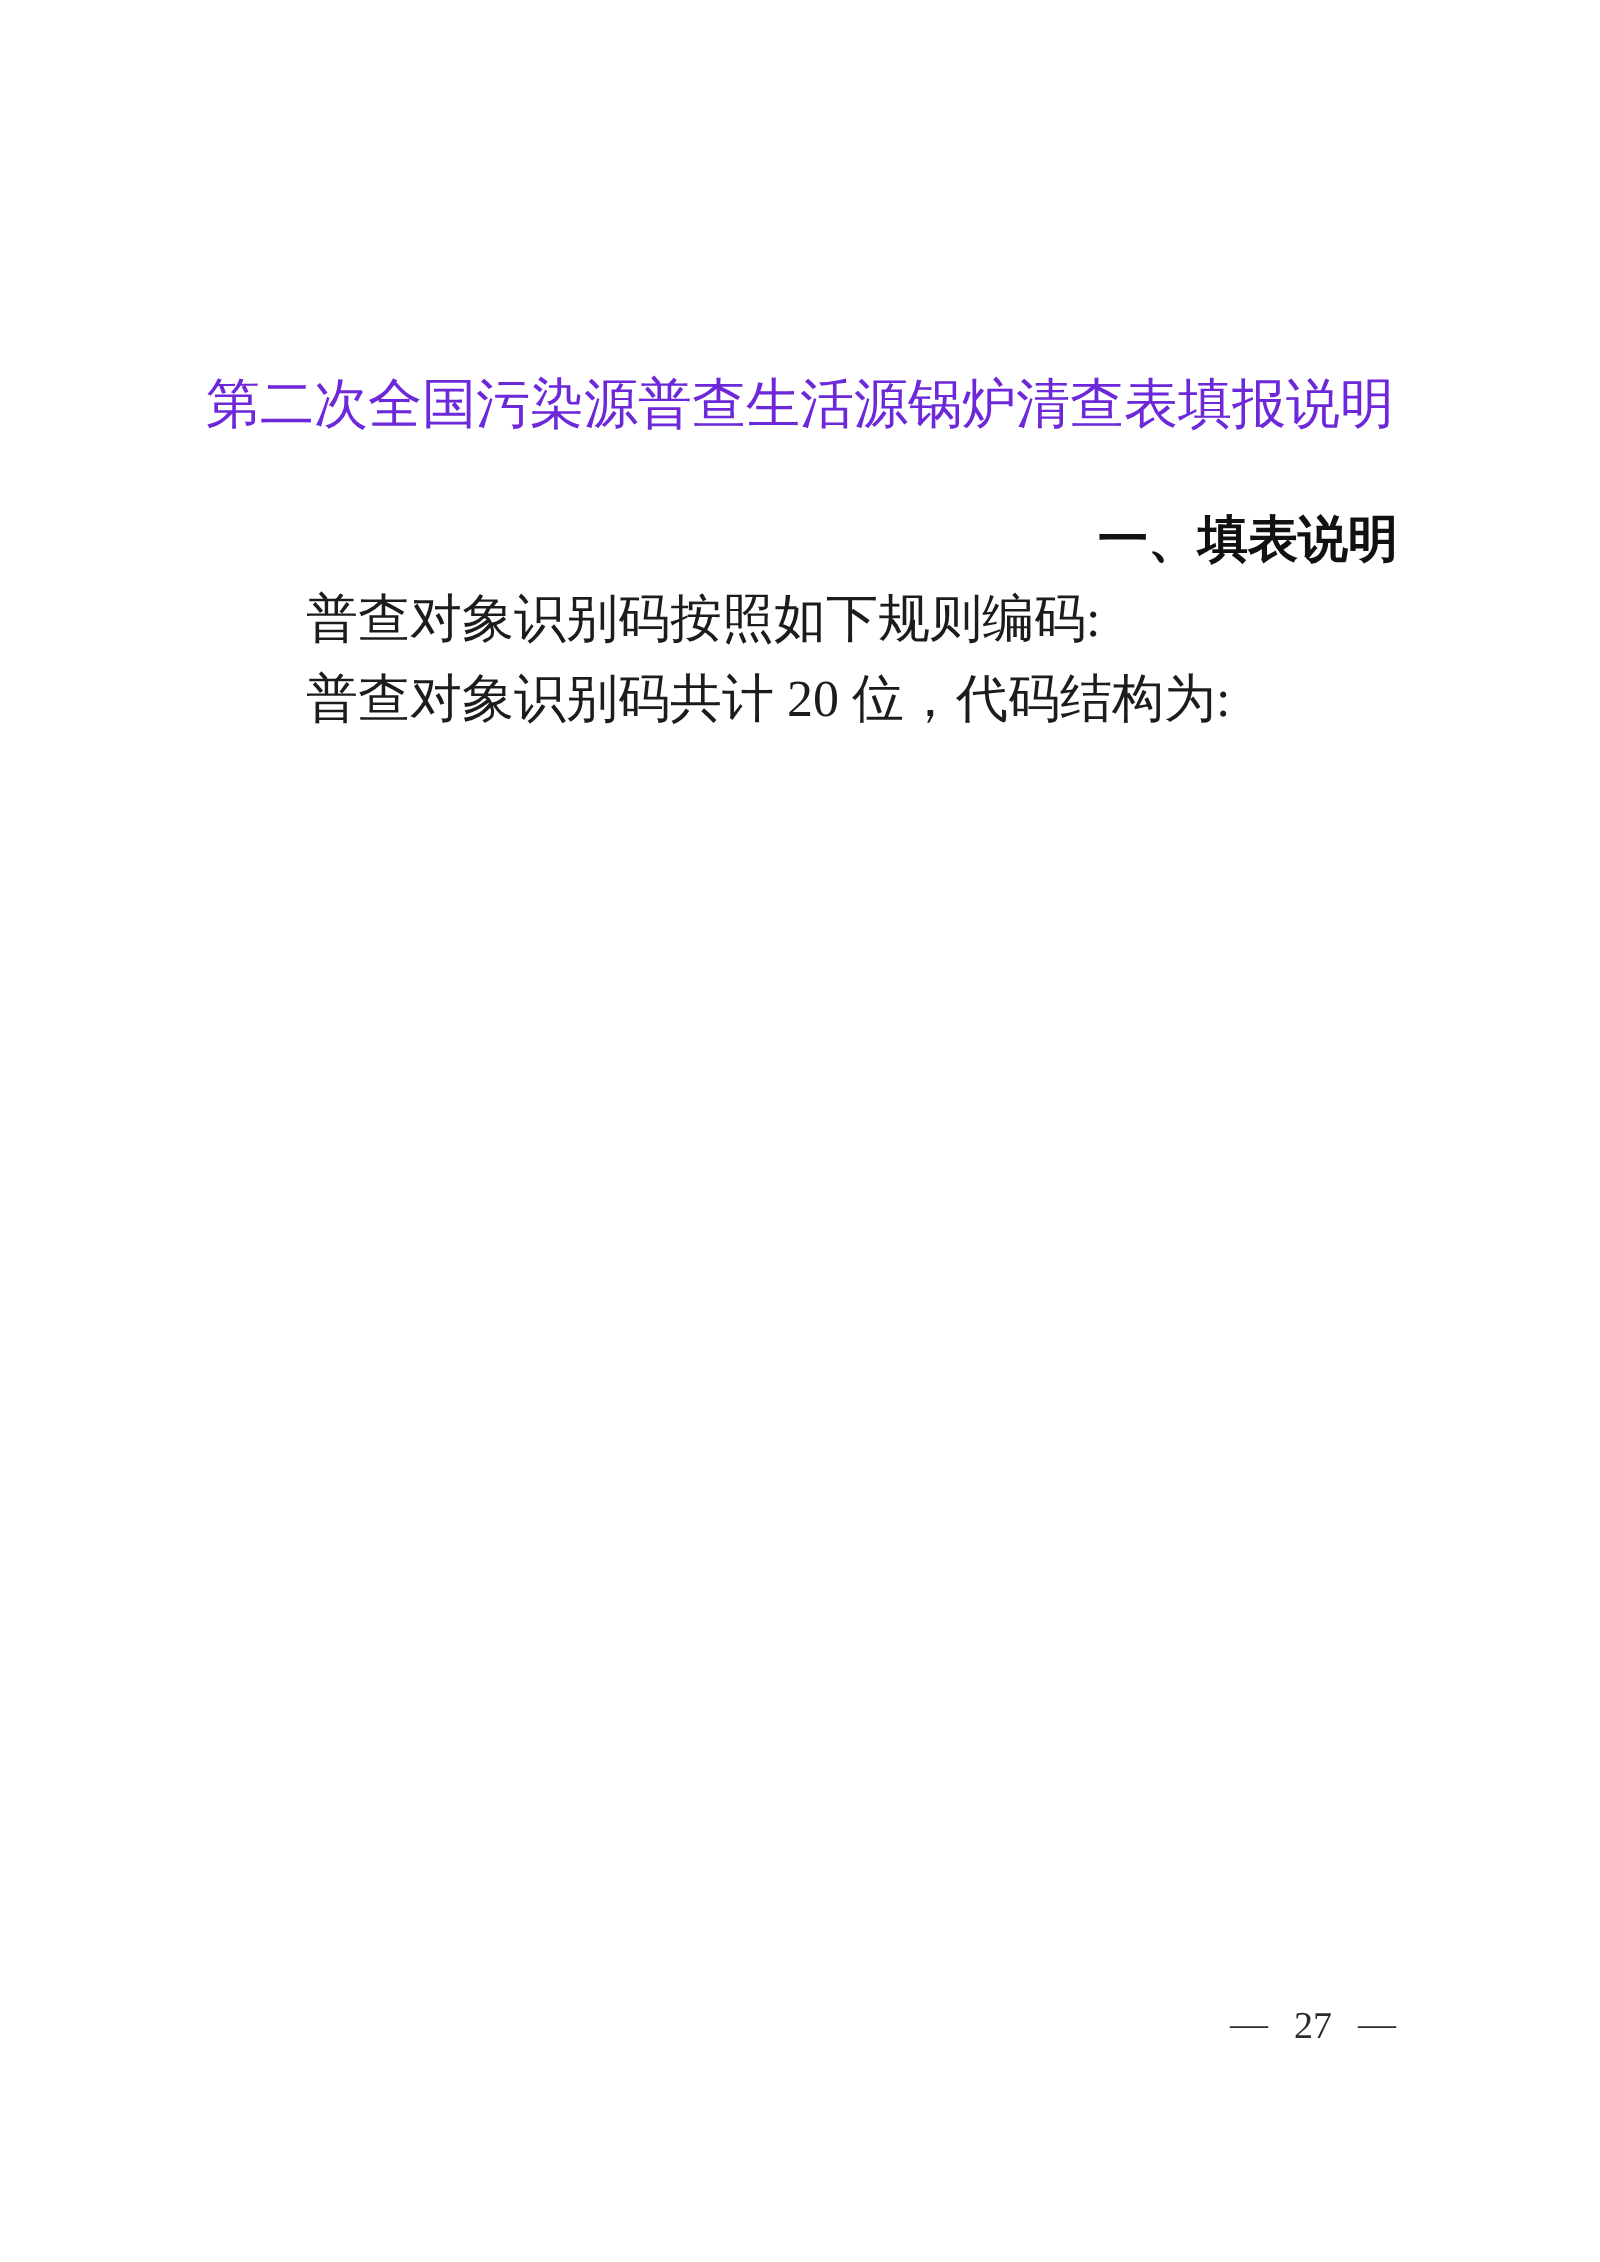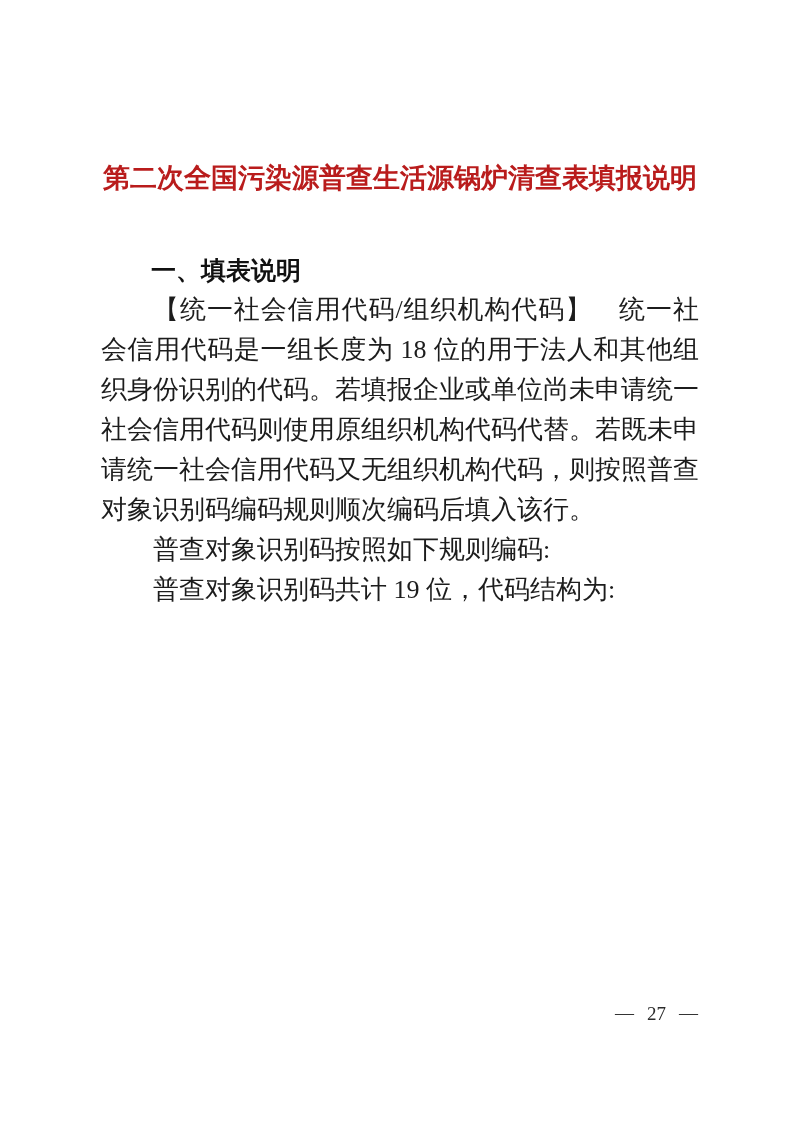--- a/index.html
+++ b/index.html
@@ -14,30 +14,30 @@
   .page {
     position: relative;
     width: 800px;
     height: 1131px;
     background: #ffffff;
     color: #1c1c1c;
     overflow: hidden;
   }
   .doc-title {
     position: absolute;
-    top: 160px;
+    top: 184px;
     left: 100px;
     width: 600px;
     margin: 0;
     text-align: center;
     font-family: "Liberation Sans", "DejaVu Sans", sans-serif;
-    font-weight: 700;
+    font-weight: 400;
     font-size: 27px;
     line-height: 36px;
-    color: #b91c1c;
+    color: #6d28d9;
     white-space: nowrap;
   }
   .content {
     position: absolute;
     top: 250px;
     left: 101px;
     width: 598px;
     font-family: "Liberation Serif", "DejaVu Serif", serif;
     font-size: 26px;
     line-height: 40px;
@@ -45,21 +45,21 @@
     text-justify: inter-character;
     color: #1c1c1c;
   }
   .sec-heading {
     margin: 0;
     font-family: "Liberation Sans", "DejaVu Sans", sans-serif;
     font-weight: 700;
     font-size: 25px;
     line-height: 40px;
     text-indent: 2em;
-    text-align: left;
+    text-align: right;
     color: #111111;
   }
   .body-para {
     margin: 0;
     text-indent: 2em;
   }
   .page-footer {
     position: absolute;
     top: 1002px;
     right: 102px;
@@ -83,25 +83,24 @@
 
   <h1 class="doc-title">第二次全国污染源普查生活源锅炉清查表填报说明</h1>
 
   <div class="content">
 
     <h2 class="sec-heading">一、填表说明</h2>
 
 
 
 
-    <p class="body-para">【统一社会信用代码/组织机构代码】　统一社会信用代码是一组长度为 18 位的用于法人和其他组织身份识别的代码。若填报企业或单位尚未申请统一社会信用代码则使用原组织机构代码代替。若既未申请统一社会信用代码又无组织机构代码，则按照普查对象识别码编码规则顺次编码后填入该行。</p>
 
     <p class="body-para">普查对象识别码按照如下规则编码:</p>
 
-    <p class="body-para">普查对象识别码共计 19 位，代码结构为:</p>
+    <p class="body-para">普查对象识别码共计 20 位，代码结构为:</p>
 
   </div>
 
   <div class="page-footer">
     <span class="footer-dash">—</span>
     <span class="page-num">27</span>
     <span class="footer-dash">—</span>
   </div>
 
 </div>

